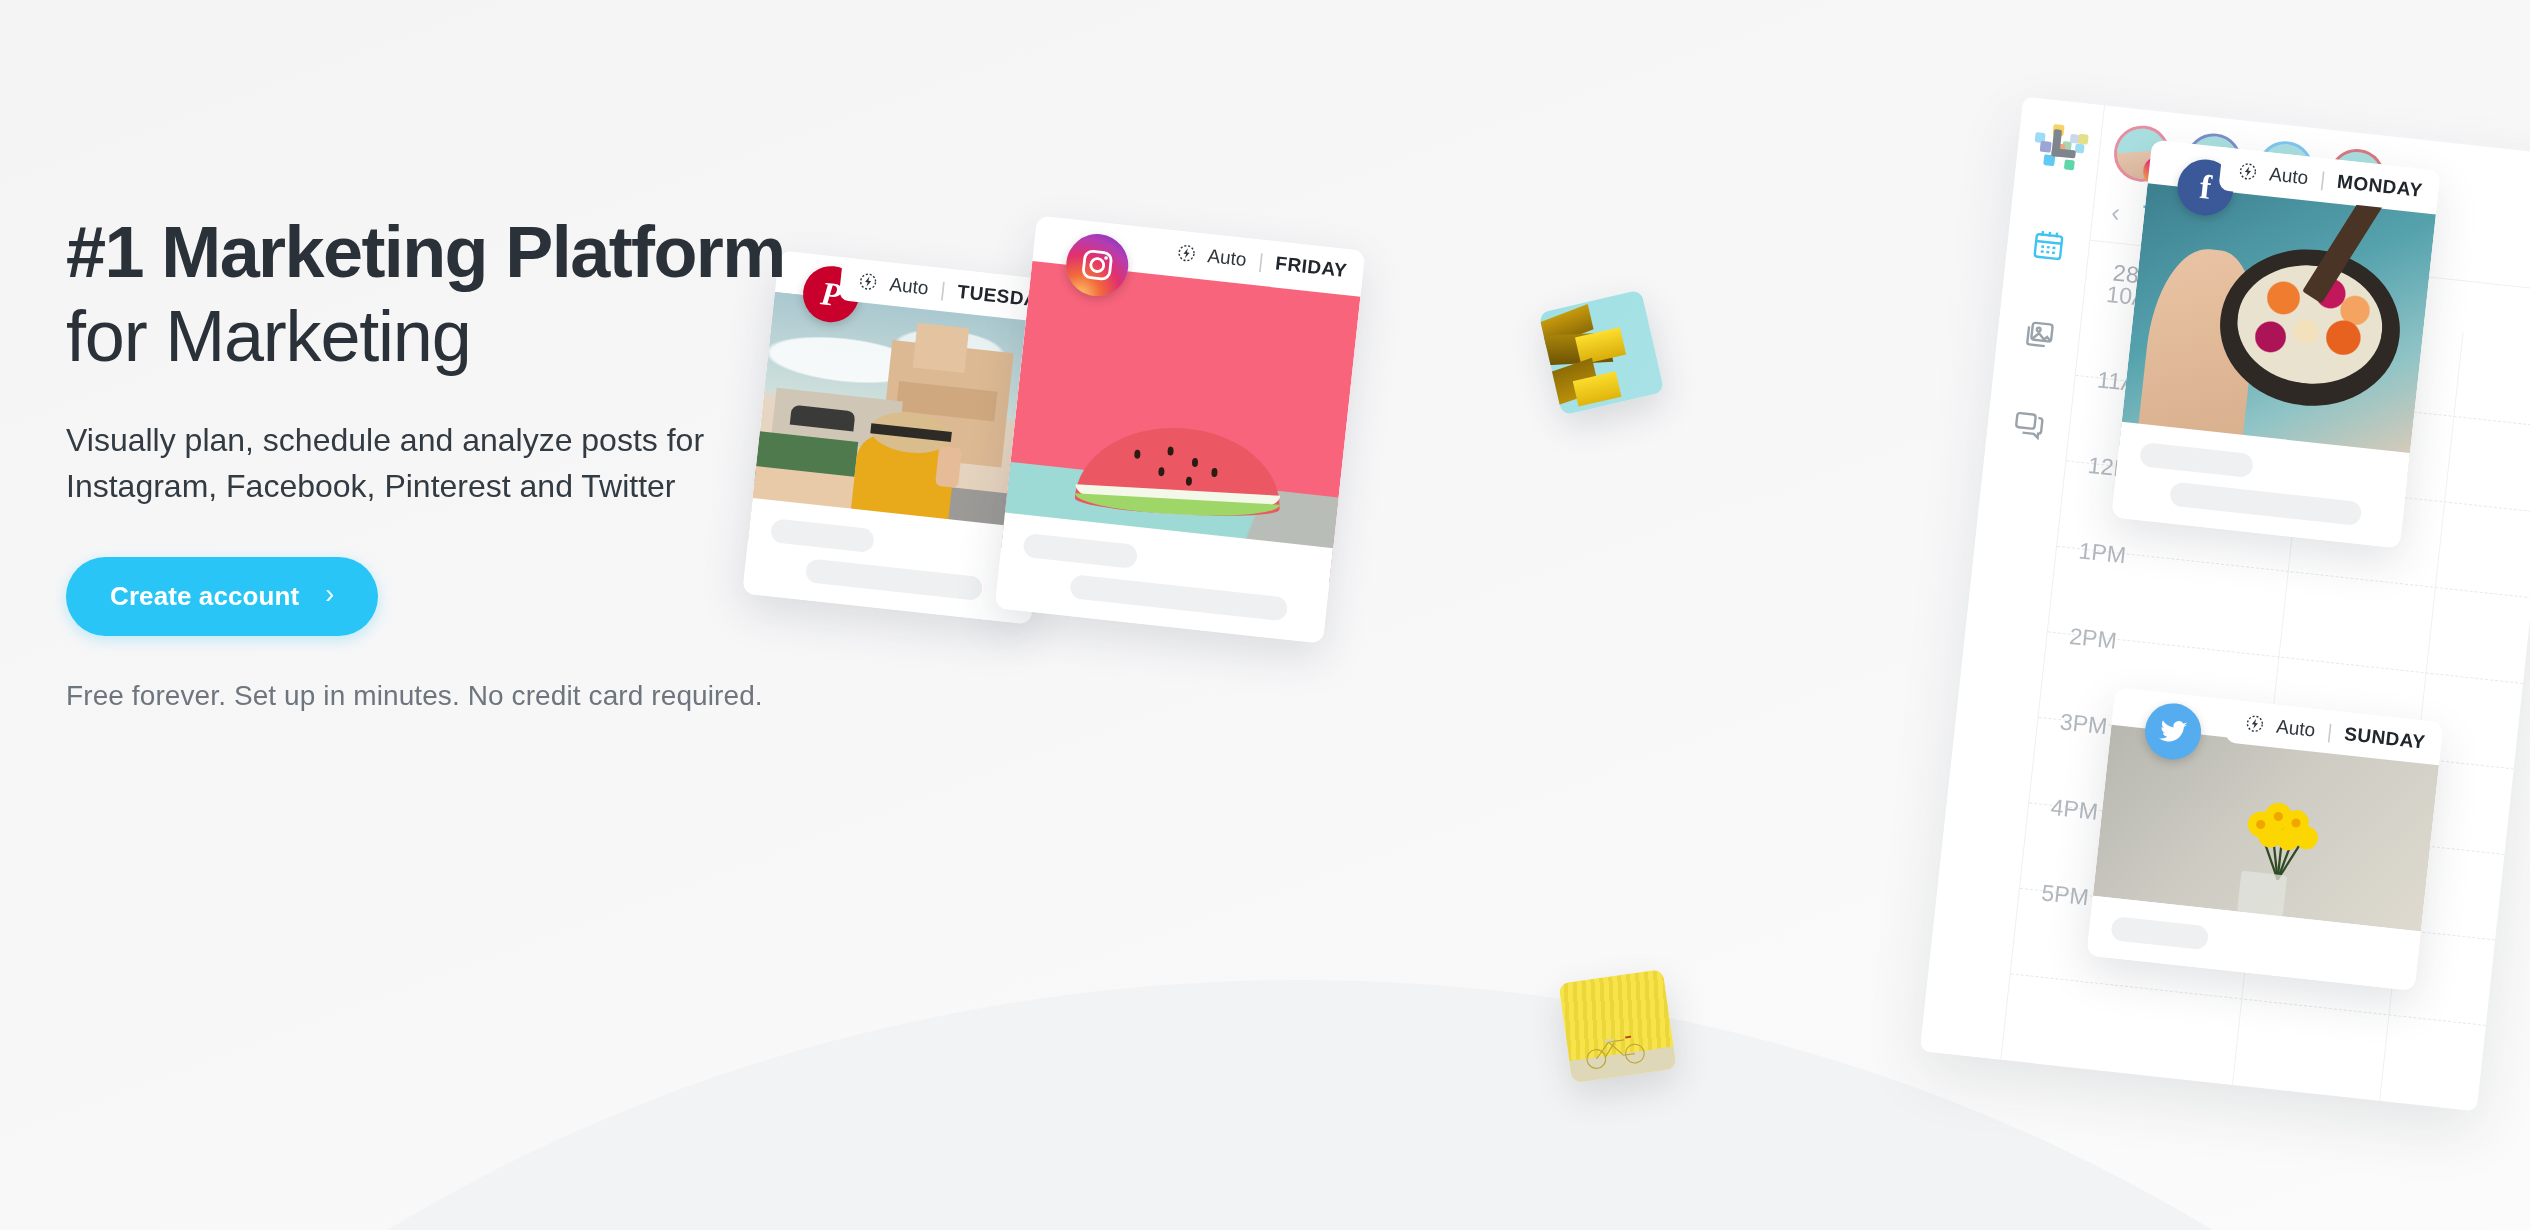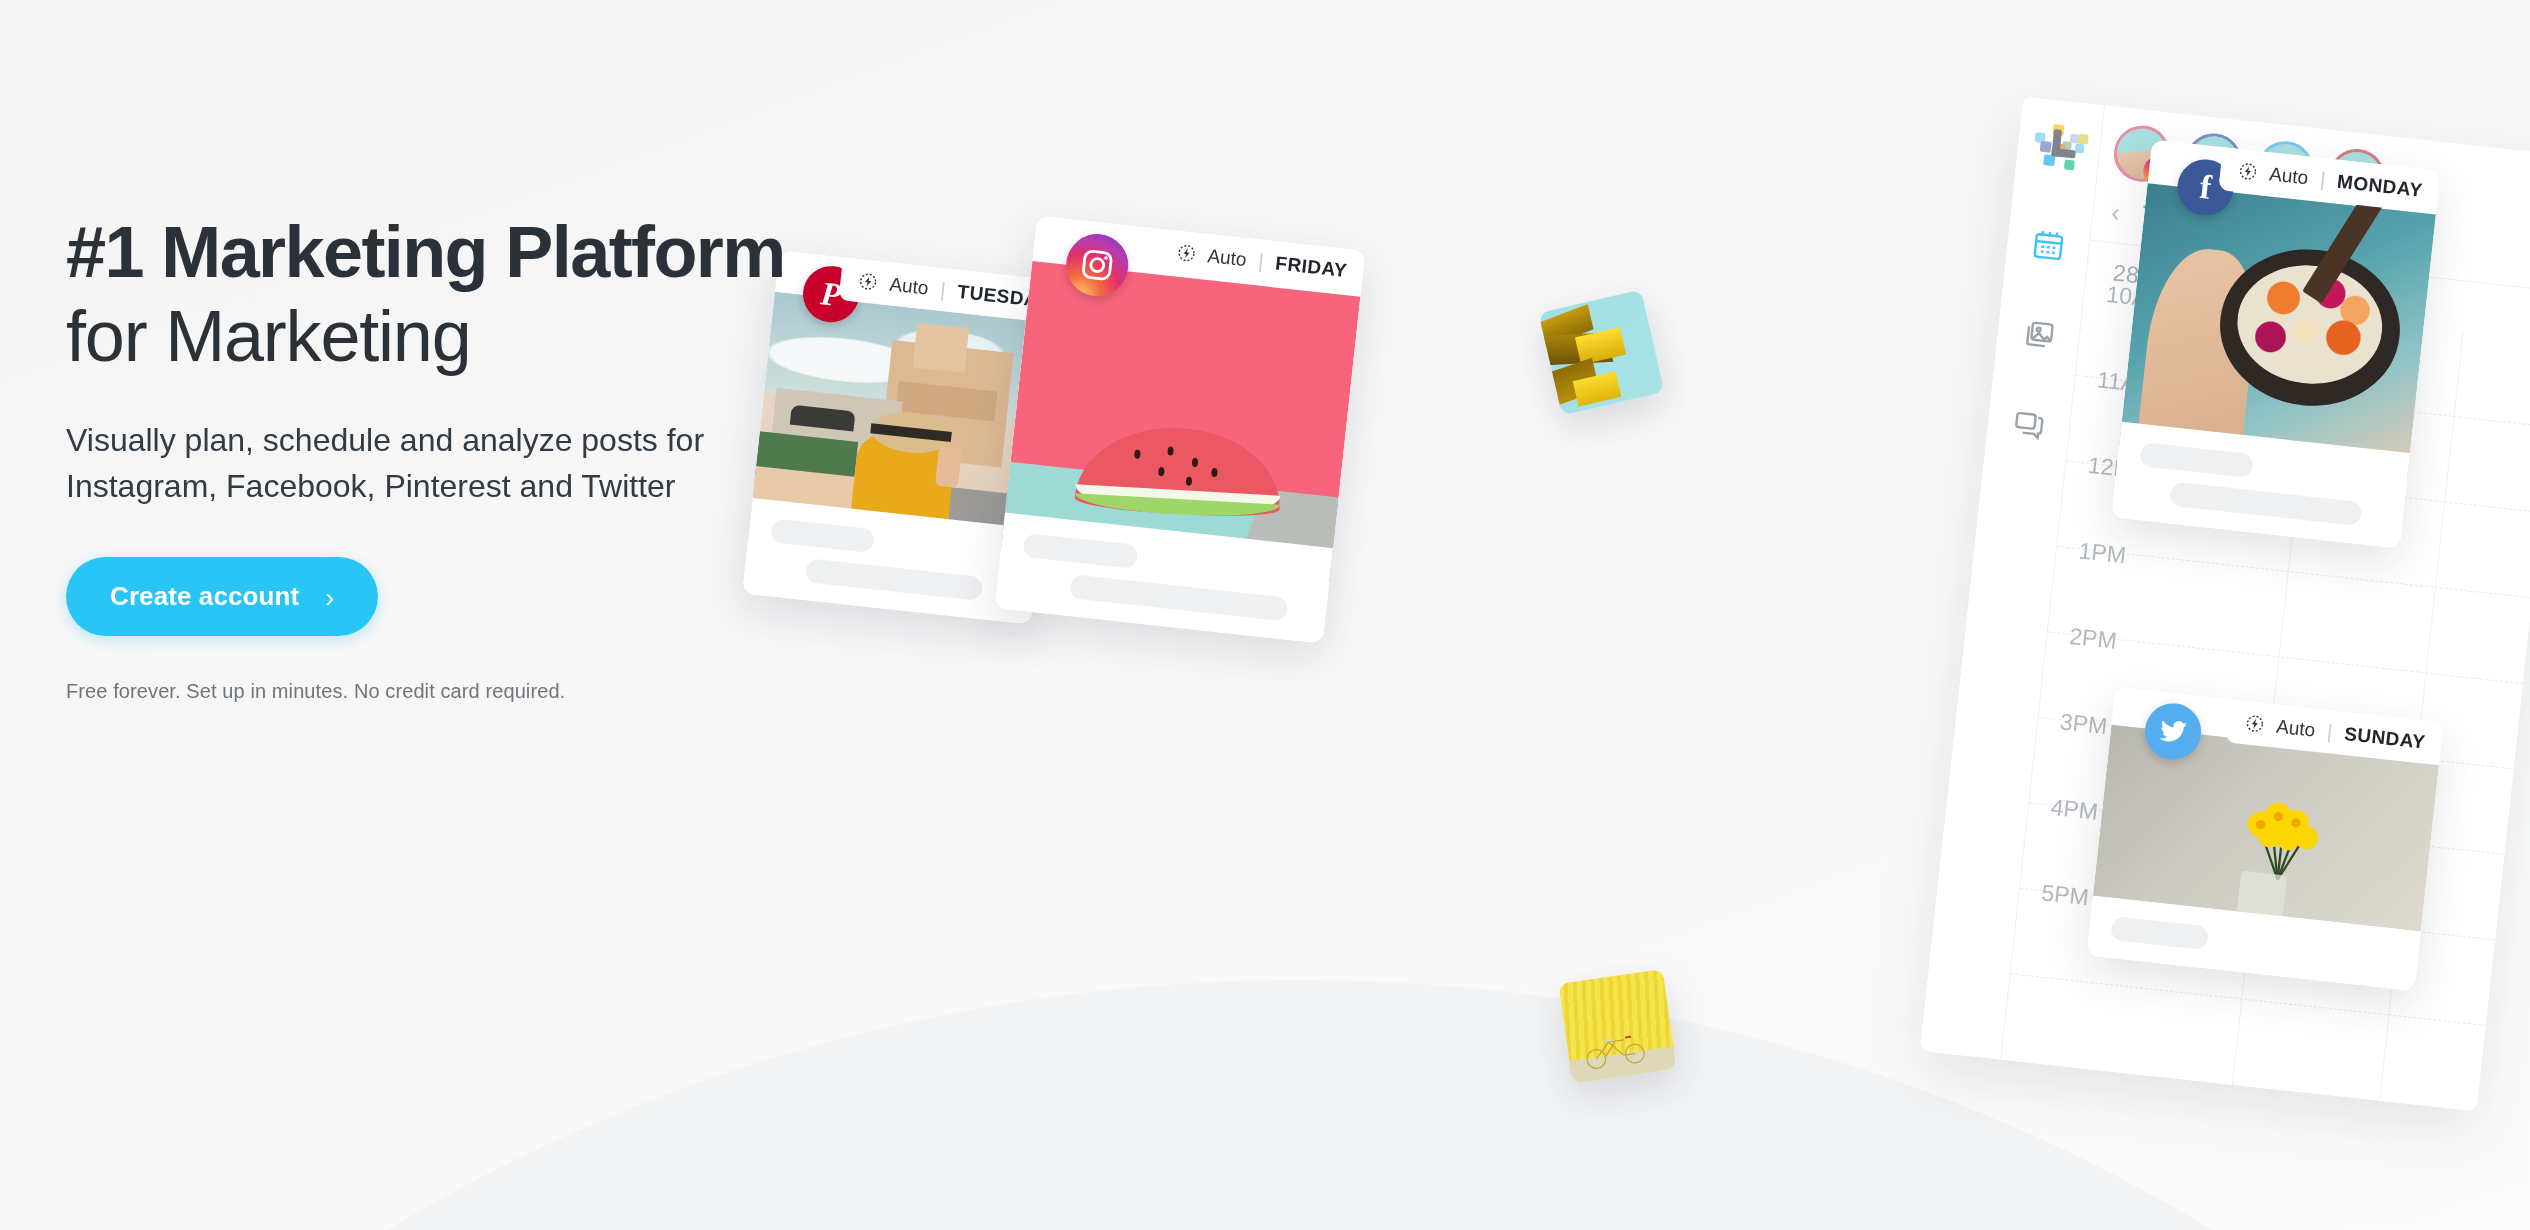--- a/index.html
+++ b/index.html
@@ -33,31 +33,31 @@
     color:#2b3138; font-weight:700;
   }
   #headline .ln2{ font-weight:400; letter-spacing:-1.2px; display:block; }
   #subhead{
     margin-top:40px;
     font-size:32px; line-height:1.42; color:#323a42; font-weight:400;
     max-width:900px;
   }
   #cta-row{ margin-top:48px; }
   #cta-button{
-    display:inline-flex; align-items:flex-end; gap:26px;
+    display:inline-flex; align-items:flex-start; gap:26px;
     background:#29c5f6; color:#fff;
     border:none; cursor:pointer;
     padding:24px 44px; border-radius:44px;
     font-size:26px; font-weight:700; font-family:"Liberation Sans", sans-serif;
     letter-spacing:.1px;
     box-shadow:0 4px 14px rgba(41,197,246,.28);
   }
   #cta-button .chev{ font-size:27px; font-weight:400; line-height:1; opacity:.95;}
   #cta-note{
-    margin-top:44px; font-size:20px; color:#6d757e; letter-spacing:.1px;
+    margin-top:44px; font-size:28px; color:#6d757e; letter-spacing:.1px;
   }
 
   
   #art-stage{
     position:absolute; left:1200px; top:0; width:1330px; height:1230px;
     z-index:10;
   }
 
   
   #app-window{

